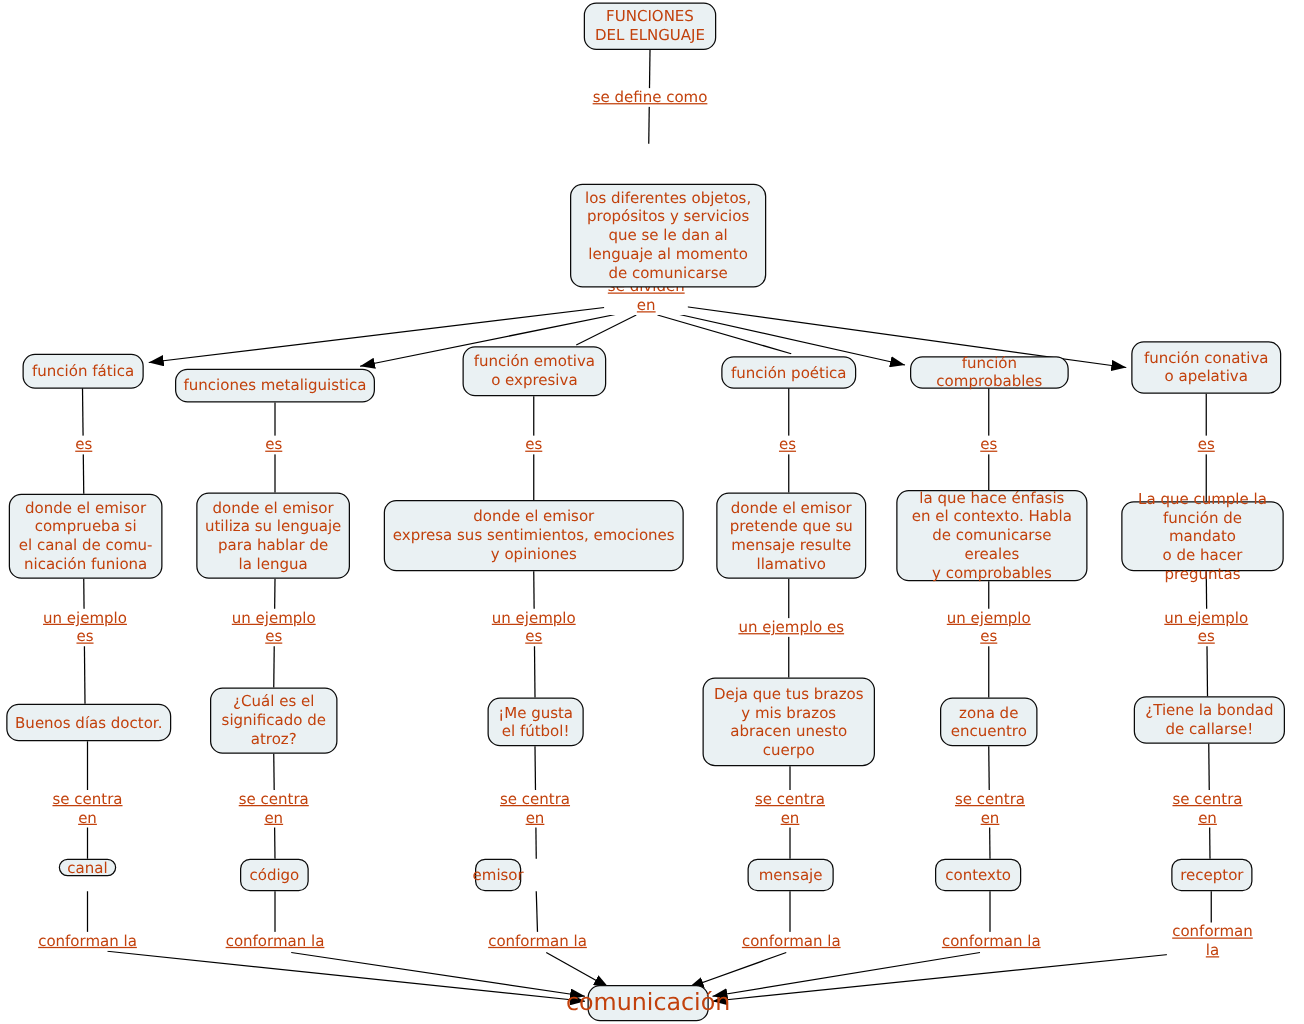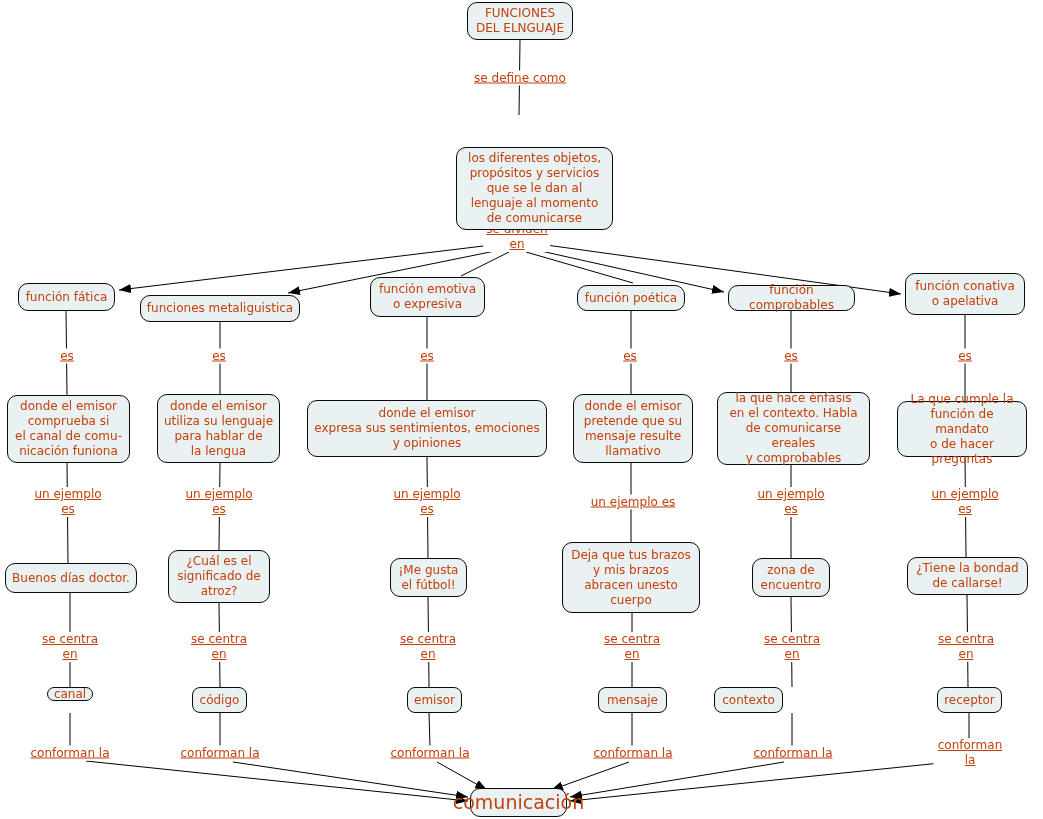--- a/index.html
+++ b/index.html
@@ -146,21 +146,21 @@
   <div class="lbl" style="left:427px;top:356px;">es</div>
   <div class="box" style="left:307px;top:400px;width:240px;height:57px;">donde el emisor
 expresa sus sentimientos, emociones
 y opiniones</div>
   <div class="lbl" style="left:427px;top:502px;">un ejemplo
 es</div>
   <div class="box" style="left:390px;top:558px;width:77px;height:39px;">¡Me gusta
 el fútbol!</div>
   <div class="lbl" style="left:428px;top:647px;">se centra
 en</div>
-  <div class="box" style="left:407px;top:687px;width:55px;height:26px;border-radius:8px;">emisor</div>
+  <div class="box" style="left:380px;top:687px;width:37px;height:26px;border-radius:8px;">emisor</div>
   <div class="lbl" style="left:430px;top:753px;">conforman la</div>
 
   <div class="box" style="left:577px;top:285px;width:108px;height:26px;">función poética</div>
   <div class="lbl" style="left:630px;top:356px;">es</div>
   <div class="box" style="left:573px;top:394px;width:120px;height:69px;">donde el emisor
 pretende que su
 mensaje resulte
 llamativo</div>
   <div class="lbl" style="left:633px;top:502px;">un ejemplo es</div>
   <div class="box" style="left:562px;top:542px;width:138px;height:71px;">Deja que tus brazos
@@ -177,21 +177,21 @@
   <div class="box" style="left:717px;top:392px;width:153px;height:73px;">la que hace énfasis
 en el contexto. Habla
 de comunicarse ereales
 y comprobables</div>
   <div class="lbl" style="left:791px;top:502px;">un ejemplo
 es</div>
   <div class="box" style="left:752px;top:558px;width:78px;height:39px;">zona de
 encuentro</div>
   <div class="lbl" style="left:792px;top:647px;">se centra
 en</div>
-  <div class="box" style="left:714px;top:687px;width:69px;height:26px;border-radius:8px;">contexto</div>
+  <div class="box" style="left:748px;top:687px;width:69px;height:26px;border-radius:8px;">contexto</div>
   <div class="lbl" style="left:793px;top:753px;">conforman la</div>
 
   <div class="box" style="left:905px;top:273px;width:120px;height:42px;">función conativa
 o apelativa</div>
   <div class="lbl" style="left:965px;top:356px;">es</div>
   <div class="box" style="left:897px;top:401px;width:130px;height:56px;">La que cumple la
 función de mandato
 o de hacer preguntas</div>
   <div class="lbl" style="left:965px;top:502px;">un ejemplo
 es</div>

